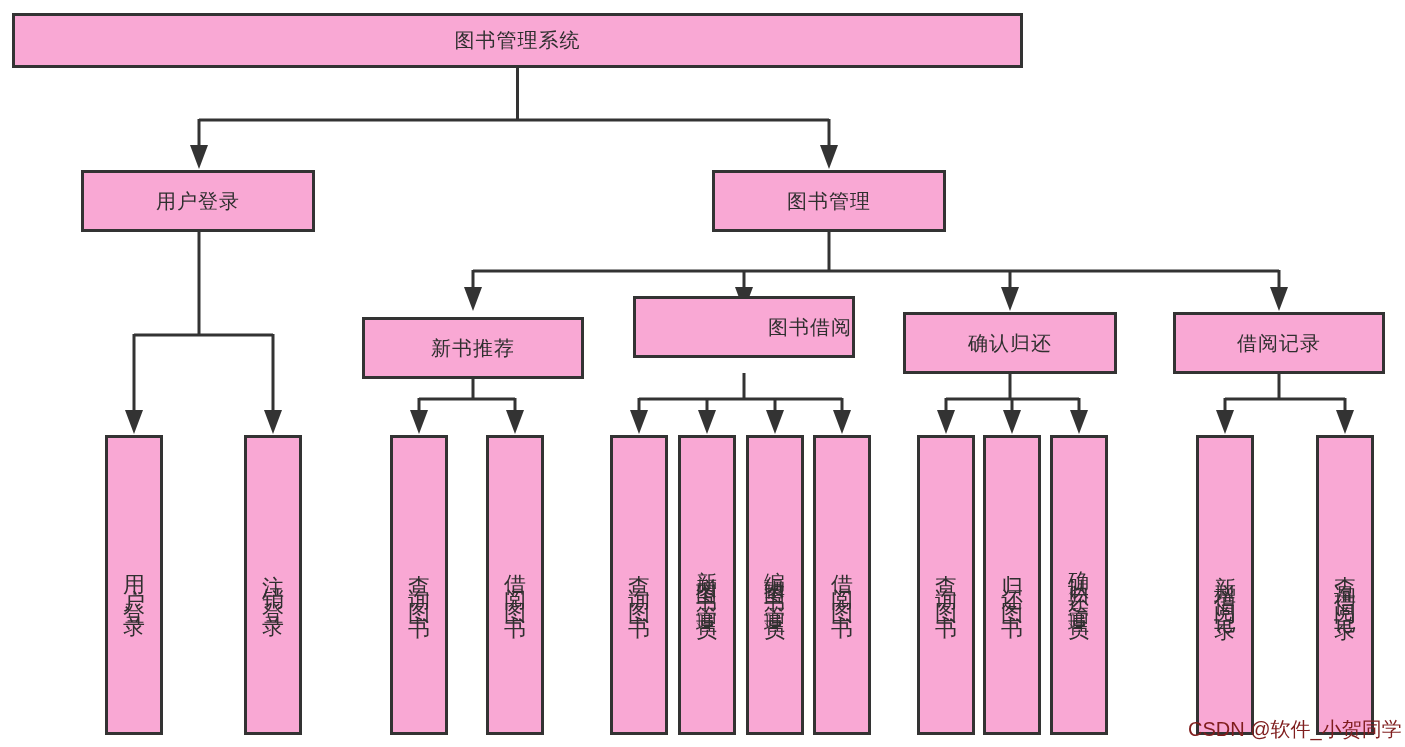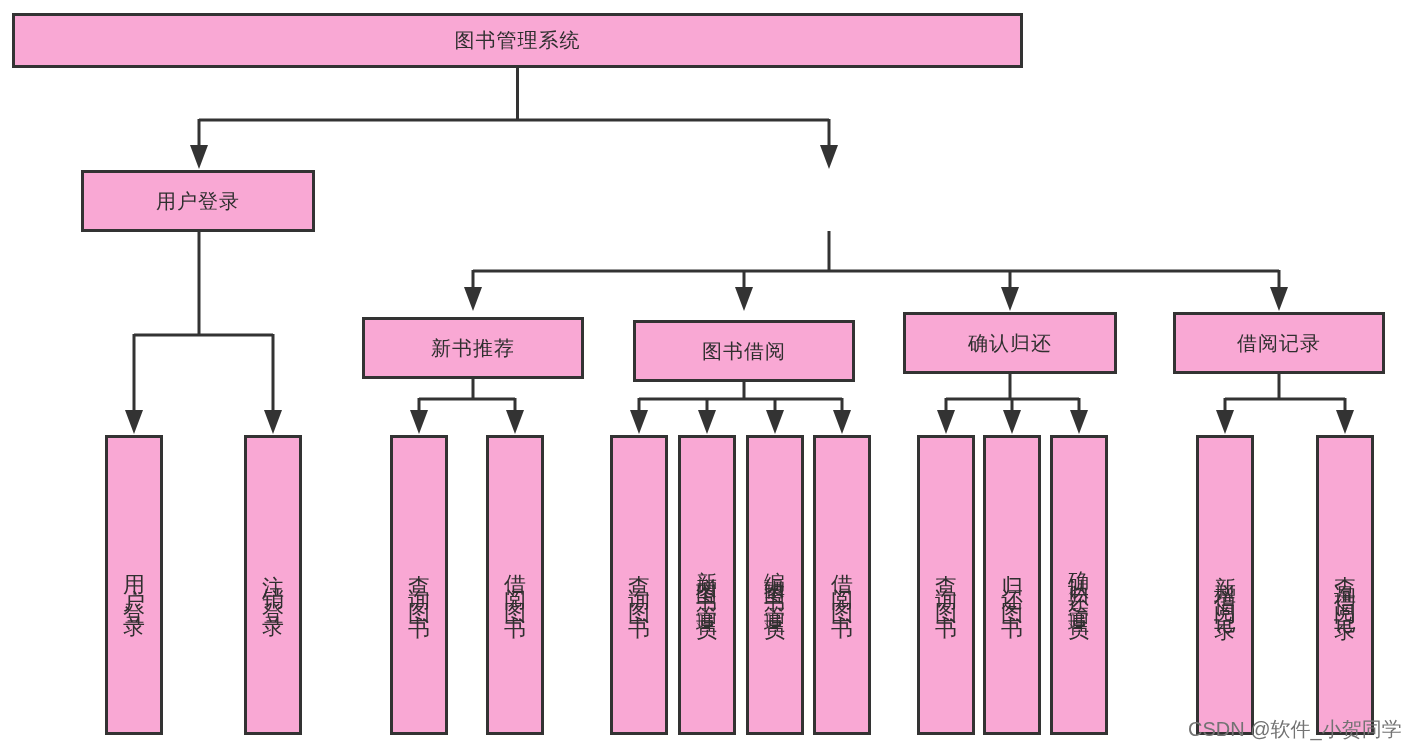--- a/index.html
+++ b/index.html
@@ -41,30 +41,30 @@
     white-space: nowrap;
   }
   .vlabel.len4 { letter-spacing: 14px; }
   .vlabel.len6 { letter-spacing: 9px; }
   .vlabel.len9 { letter-spacing: 7px; font-size: 21px; }
   .watermark {
     position: absolute;
     left: 1188px;
     top: 716px;
     font-size: 20px;
-    color: #737373;
+    color: #7f1d1d;
     white-space: nowrap;
     z-index: 5;
   }
   
   .n-root          { left: 12px;   top: 13px;  width: 1011px; height: 55px; }
   .n-user-login    { left: 81px;   top: 170px; width: 234px;  height: 62px; }
   .n-book-mgmt     { left: 712px;  top: 170px; width: 234px;  height: 62px; }
   .n-new-book-rec  { left: 362px;  top: 317px; width: 222px;  height: 62px; }
-  .n-book-borrow   { left: 633px;  top: 320px; width: 222px;  height: 62px; }
+  .n-book-borrow   { left: 633px;  top: 296px; width: 222px;  height: 62px; justify-content: flex-end; }
   .n-current-borrow{ left: 903px;  top: 312px; width: 214px;  height: 62px; }
   .n-borrow-records{ left: 1173px; top: 312px; width: 212px;  height: 62px; }
   .leaf { top: 435px; width: 58px; height: 300px; }
   .l-1  { left: 105px; }
   .l-2  { left: 244px; }
   .l-3  { left: 390px; }
   .l-4  { left: 486px; }
   .l-5  { left: 610px; }
   .l-6  { left: 678px; }
   .l-7  { left: 746px; }
@@ -149,20 +149,23 @@
     </g>
   </svg>
 
   <div class="box n-root">
     <span class="hlabel">图书管理系统</span>
   </div>
 
   <div class="box n-user-login">
     <span class="hlabel">用户登录</span>
   </div>
+  <div class="box n-book-mgmt">
+    <span class="hlabel">图书管理</span>
+  </div>
 
   <div class="box n-new-book-rec">
     <span class="hlabel">新书推荐</span>
   </div>
   <div class="box n-book-borrow">
     <span class="hlabel">图书借阅</span>
   </div>
   <div class="box n-current-borrow">
     <span class="hlabel">确认归还</span>
   </div>

